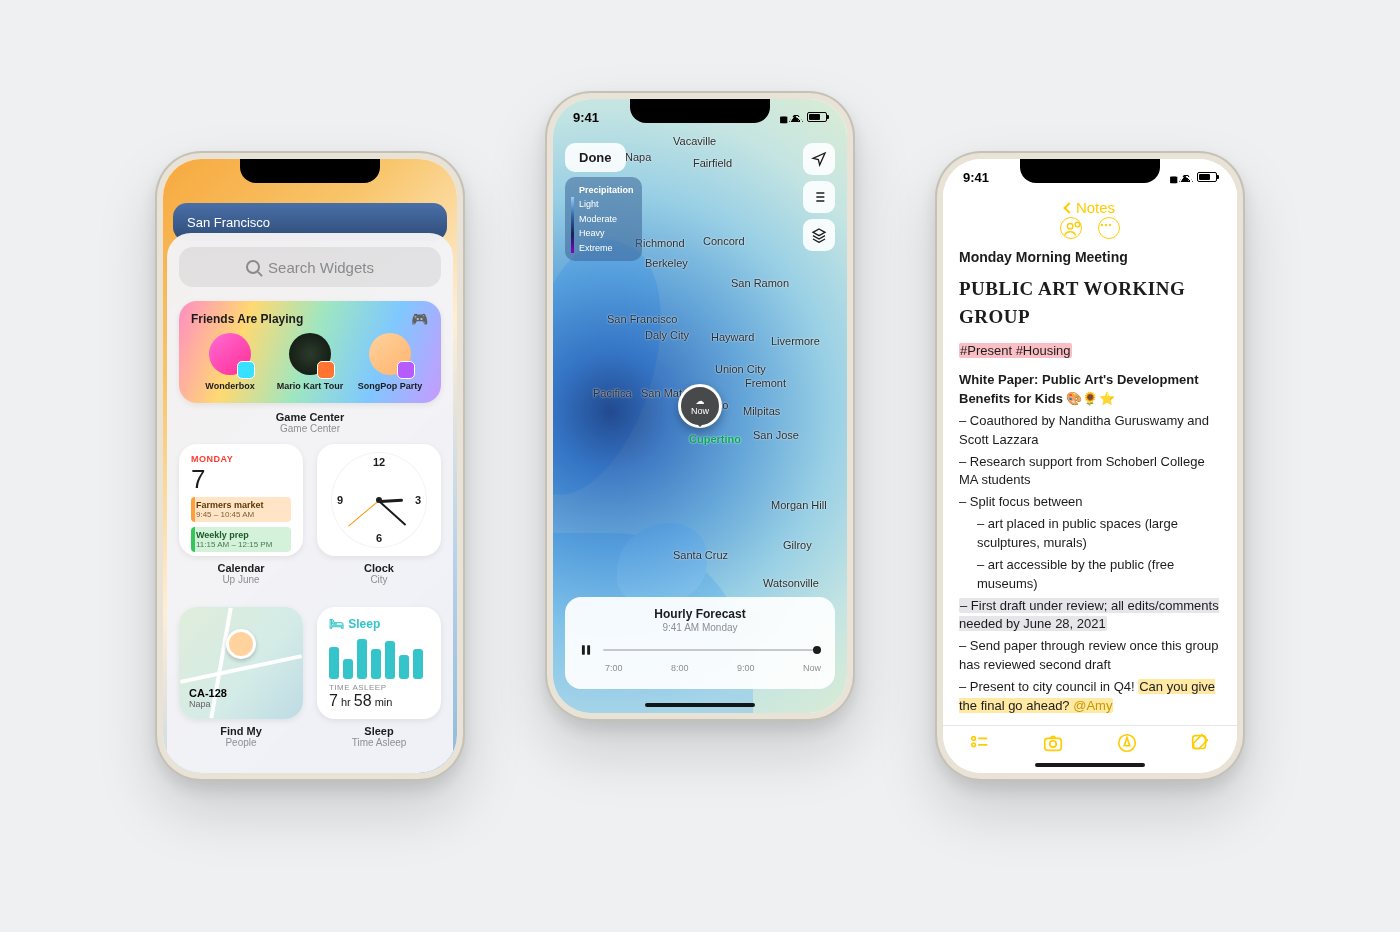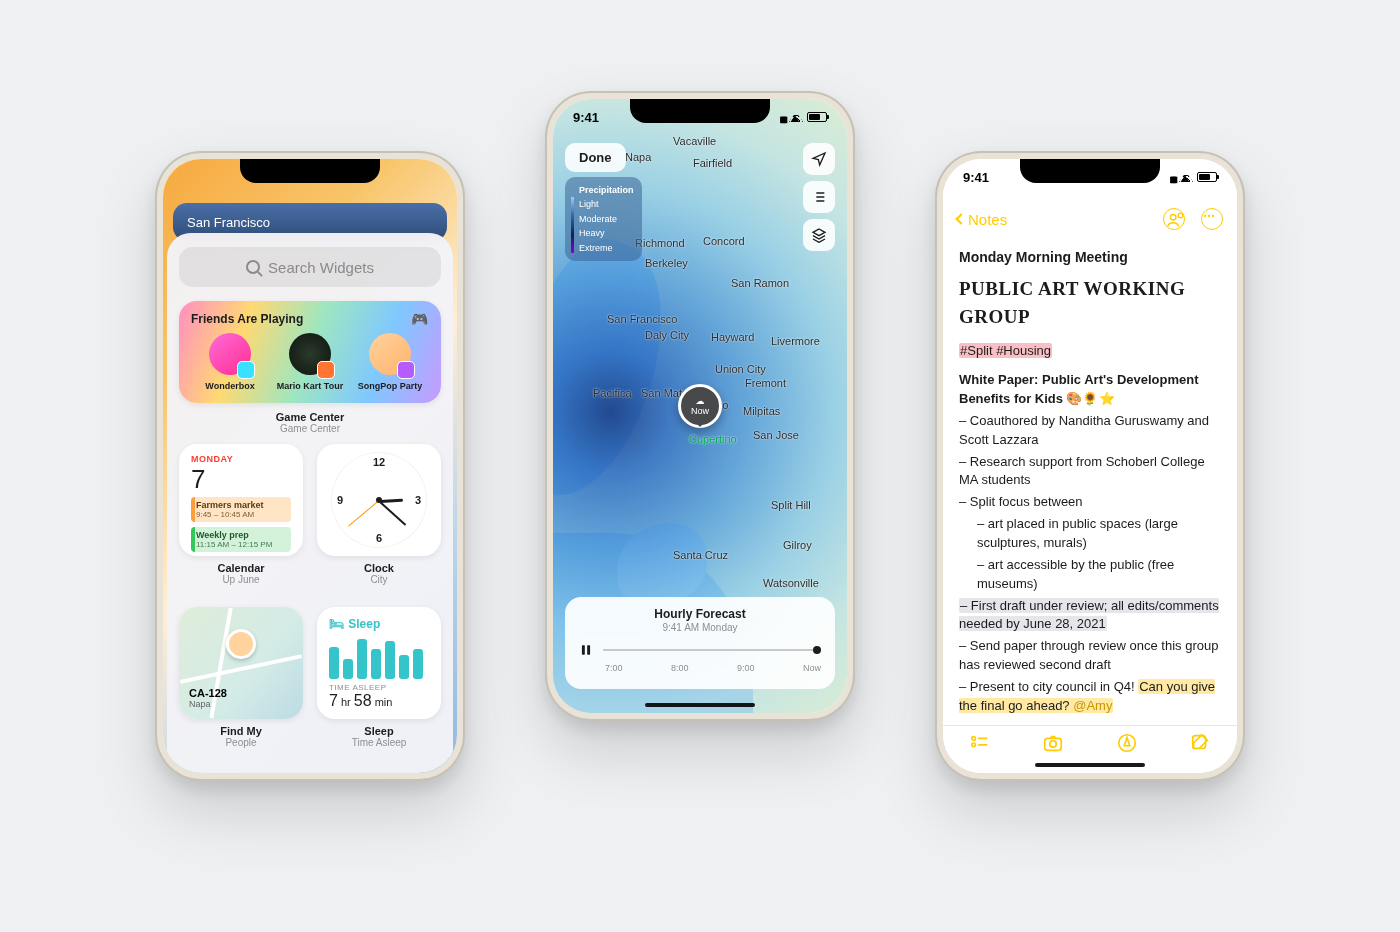--- a/index.html
+++ b/index.html
@@ -128,21 +128,21 @@
   .fc-sub{text-align:center;font-size:10px;color:#8e8e93;margin-top:1px;}
   .fc-row{display:flex;align-items:center;gap:10px;margin-top:10px;}
   .play-btn{font-size:16px;line-height:0;}
   .timeline{flex:1;position:relative;height:2px;background:#c7c7cc;border-radius:1px;}
   .timeline .dot{position:absolute;right:0;top:-3px;width:8px;height:8px;background:#1c1c1e;border-radius:50%;}
   .fc-ticks{display:flex;justify-content:space-between;margin-top:6px;font-size:9px;color:#8e8e93;padding-left:26px;}
   .home-ind{position:absolute;bottom:6px;left:50%;transform:translateX(-50%);width:110px;height:4px;background:#000;border-radius:2px;opacity:.9;z-index:60;}
 
   
   .notes{position:absolute;inset:0;background:#fff;display:flex;flex-direction:column;}
-  .notes-nav{height:40px;margin-top:40px;display:flex;align-items:center;justify-content:space-between;padding:0 14px;}
+  .notes-nav{height:40px;margin-top:40px;display:flex;align-items:center;justify-content:space-between;padding:0 14px;flex-direction:column;}
   .back{display:flex;align-items:center;gap:3px;color:var(--accent);font-size:15px;}
   .chev{display:inline-block;width:8px;height:8px;border-left:2px solid currentColor;border-bottom:2px solid currentColor;transform:rotate(45deg);}
   .nav-icons{display:flex;gap:16px;}
   .nav-icon{width:22px;height:22px;border:1.5px solid var(--accent);border-radius:50%;position:relative;}
   .notes-body{flex:1;overflow:hidden;padding:8px 16px 0;font-size:13px;color:#1c1c1e;line-height:1.45;}
   .note-subtitle{font-size:14px;font-weight:600;margin-bottom:8px;}
   .note-title{font-family:"Marker Felt","Comic Sans MS",cursive;font-weight:700;font-size:19px;letter-spacing:.5px;margin-bottom:12px;text-transform:uppercase;}
   .hl{border-radius:2px;padding:0 1px;}
   .hl.pink{background:#fabfc5;}
   .hl.gray{background:#e5e5ea;}
@@ -326,21 +326,21 @@
             <div class="city" style="left: 76px; top: 230px; padding-left: 16px;">Daly City</div>
             <div class="city" style="left: 158px; top: 232px;">Hayward</div>
             <div class="city" style="left: 218px; top: 236px;">Livermore</div>
             <div class="city" style="left: 88px; top: 288px;">San Mateo</div>
             <div class="city" style="left: 162px; top: 264px;">Union City</div>
             <div class="city" style="left: 192px; top: 278px;">Fremont</div>
             <div class="city" style="left: 40px; top: 288px;">Pacifica</div>
             <div class="city" style="left: 132px; top: 300px;">Palo Alto</div>
             <div class="city" style="left: 190px; top: 306px;">Milpitas</div>
             <div class="city" style="left: 200px; top: 330px;">San Jose</div>
-            <div class="city" style="left: 218px; top: 400px;">Split Hill</div>
+            <div class="city" style="left: 218px; top: 400px;">Morgan Hill</div>
             <div class="city" style="left: 120px; top: 450px;">Santa Cruz</div>
             <div class="city" style="left: 230px; top: 440px;">Gilroy</div>
             <div class="city" style="left: 178px; top: 518px;">Salinas</div>
             <div class="city" style="left: 210px; top: 478px;">Watsonville</div>
           </div>
 
         <div class="done-btn">Done</div>
 
         <div class="map-btn" style="top:44px;">
           <svg width="16" height="16" viewBox="0 0 24 24" fill="none" stroke="#1c1c1e" stroke-width="2">
@@ -363,21 +363,21 @@
           <div>Light</div>
           <div>Moderate</div>
           <div>Heavy</div>
           <div>Extreme</div>
         </div>
 
         <div class="now-pin">
           <span>☁</span>
           <span>Now</span>
         </div>
-        <div class="city" style="top:334px;left:136px;color:#0a5;font-weight:400;">Cupertino</div>
+        <div class="city" style="top:334px;left:136px;color:#0a5;font-weight:700;">Cupertino</div>
 
         <div class="forecast-card">
           <div class="fc-title">Hourly Forecast</div>
           <div class="fc-sub">9:41 AM Monday</div>
           <div class="fc-row">
             <div class="play-btn">
               <svg width="14" height="14" viewBox="0 0 24 24" fill="#1c1c1e">
                   <rect x="5" y="4" width="5" height="16" rx="1"></rect>
                   <rect x="14" y="4" width="5" height="16" rx="1"></rect>
                 </svg>
@@ -430,21 +430,21 @@
                   <circle cx="12" cy="12" r="2"></circle>
                   <circle cx="19" cy="12" r="2"></circle>
                 </svg>
             </div>
           </div>
         </div>
 
         <div class="notes-body">
           <div class="note-subtitle">Monday Morning Meeting</div>
           <div class="note-title">Public Art Working Group</div>
-          <p><span class="hl pink">#Split #Housing</span></p>
+          <p><span class="hl pink">#Present #Housing</span></p>
           <p style="margin-top:10px;font-weight:600;">White Paper: Public Art's Development Benefits for Kids 🎨🌻⭐</p>
           <p>– Coauthored by Nanditha Guruswamy and Scott Lazzara</p>
           <p>– Research support from Schoberl College MA students</p>
           <p>– Split focus between</p>
           <p style="padding-left:18px;">– art placed in public spaces (large sculptures, murals)</p>
           <p style="padding-left:18px;">– art accessible by the public (free museums)</p>
           <p><span class="hl gray">– First draft under review; all edits/comments needed by June 28, 2021</span></p>
           <p>– Send paper through review once this group has reviewed second draft</p>
           <p>
             <span>– Present to city council in Q4! </span><span class="hl yellow"><span>Can you give the final go ahead? </span><span class="mention">@Amy</span></span>

